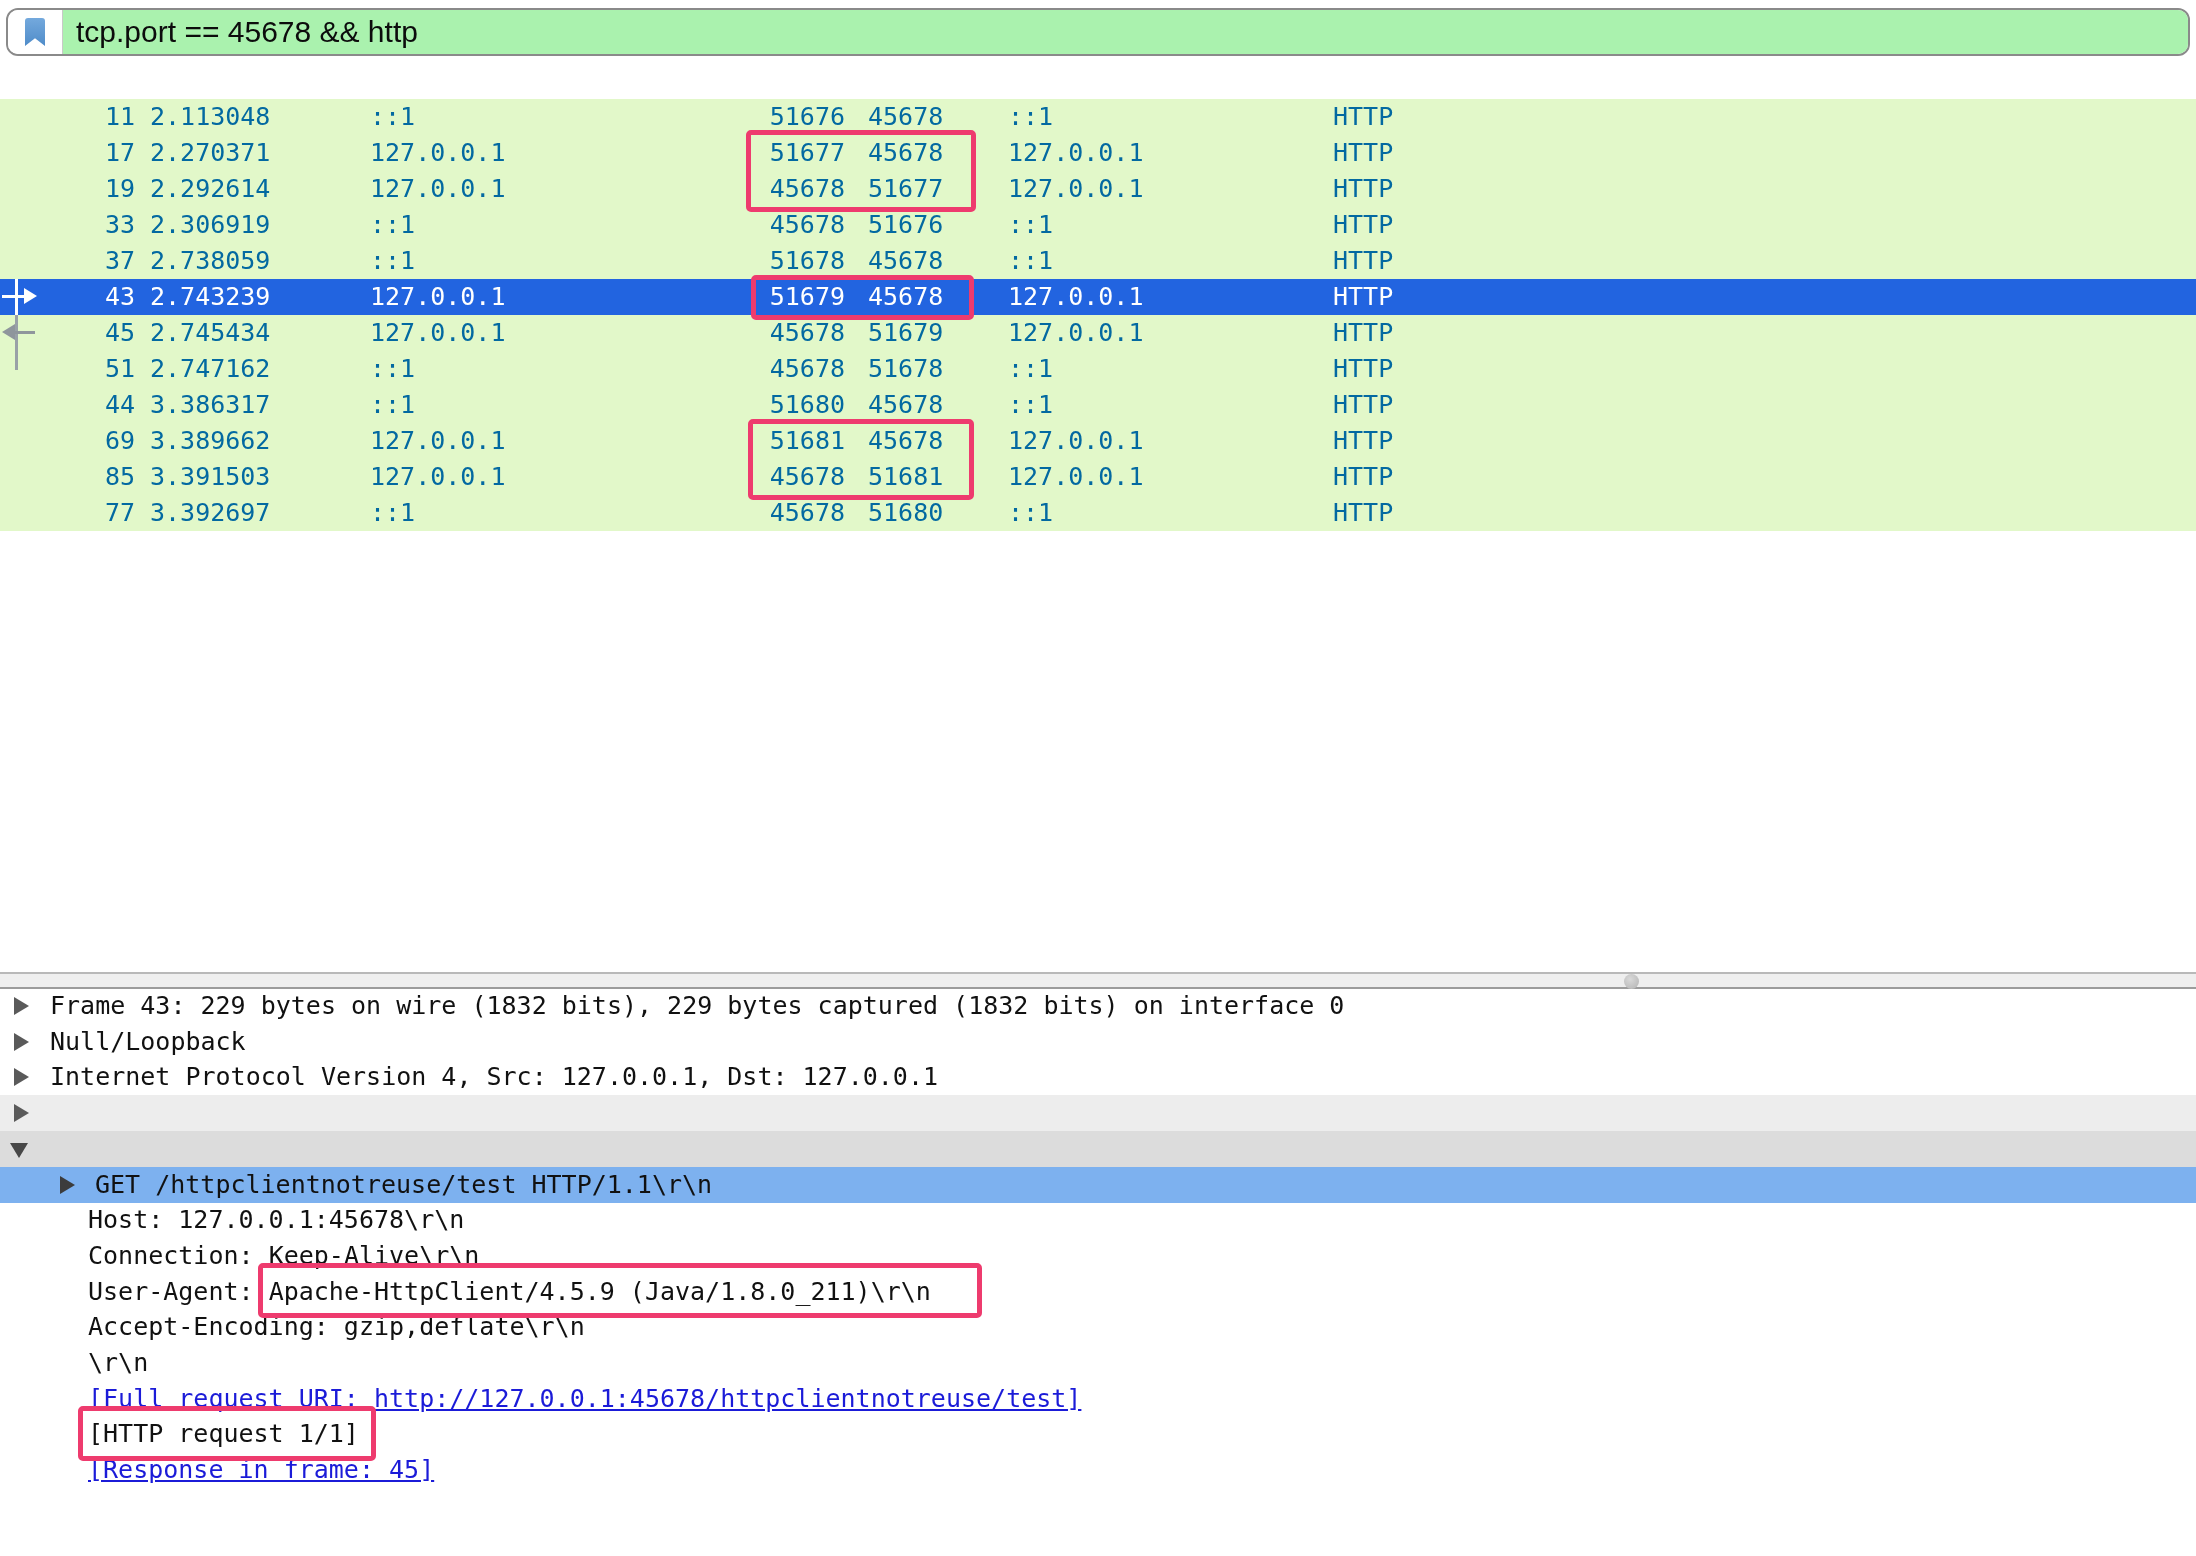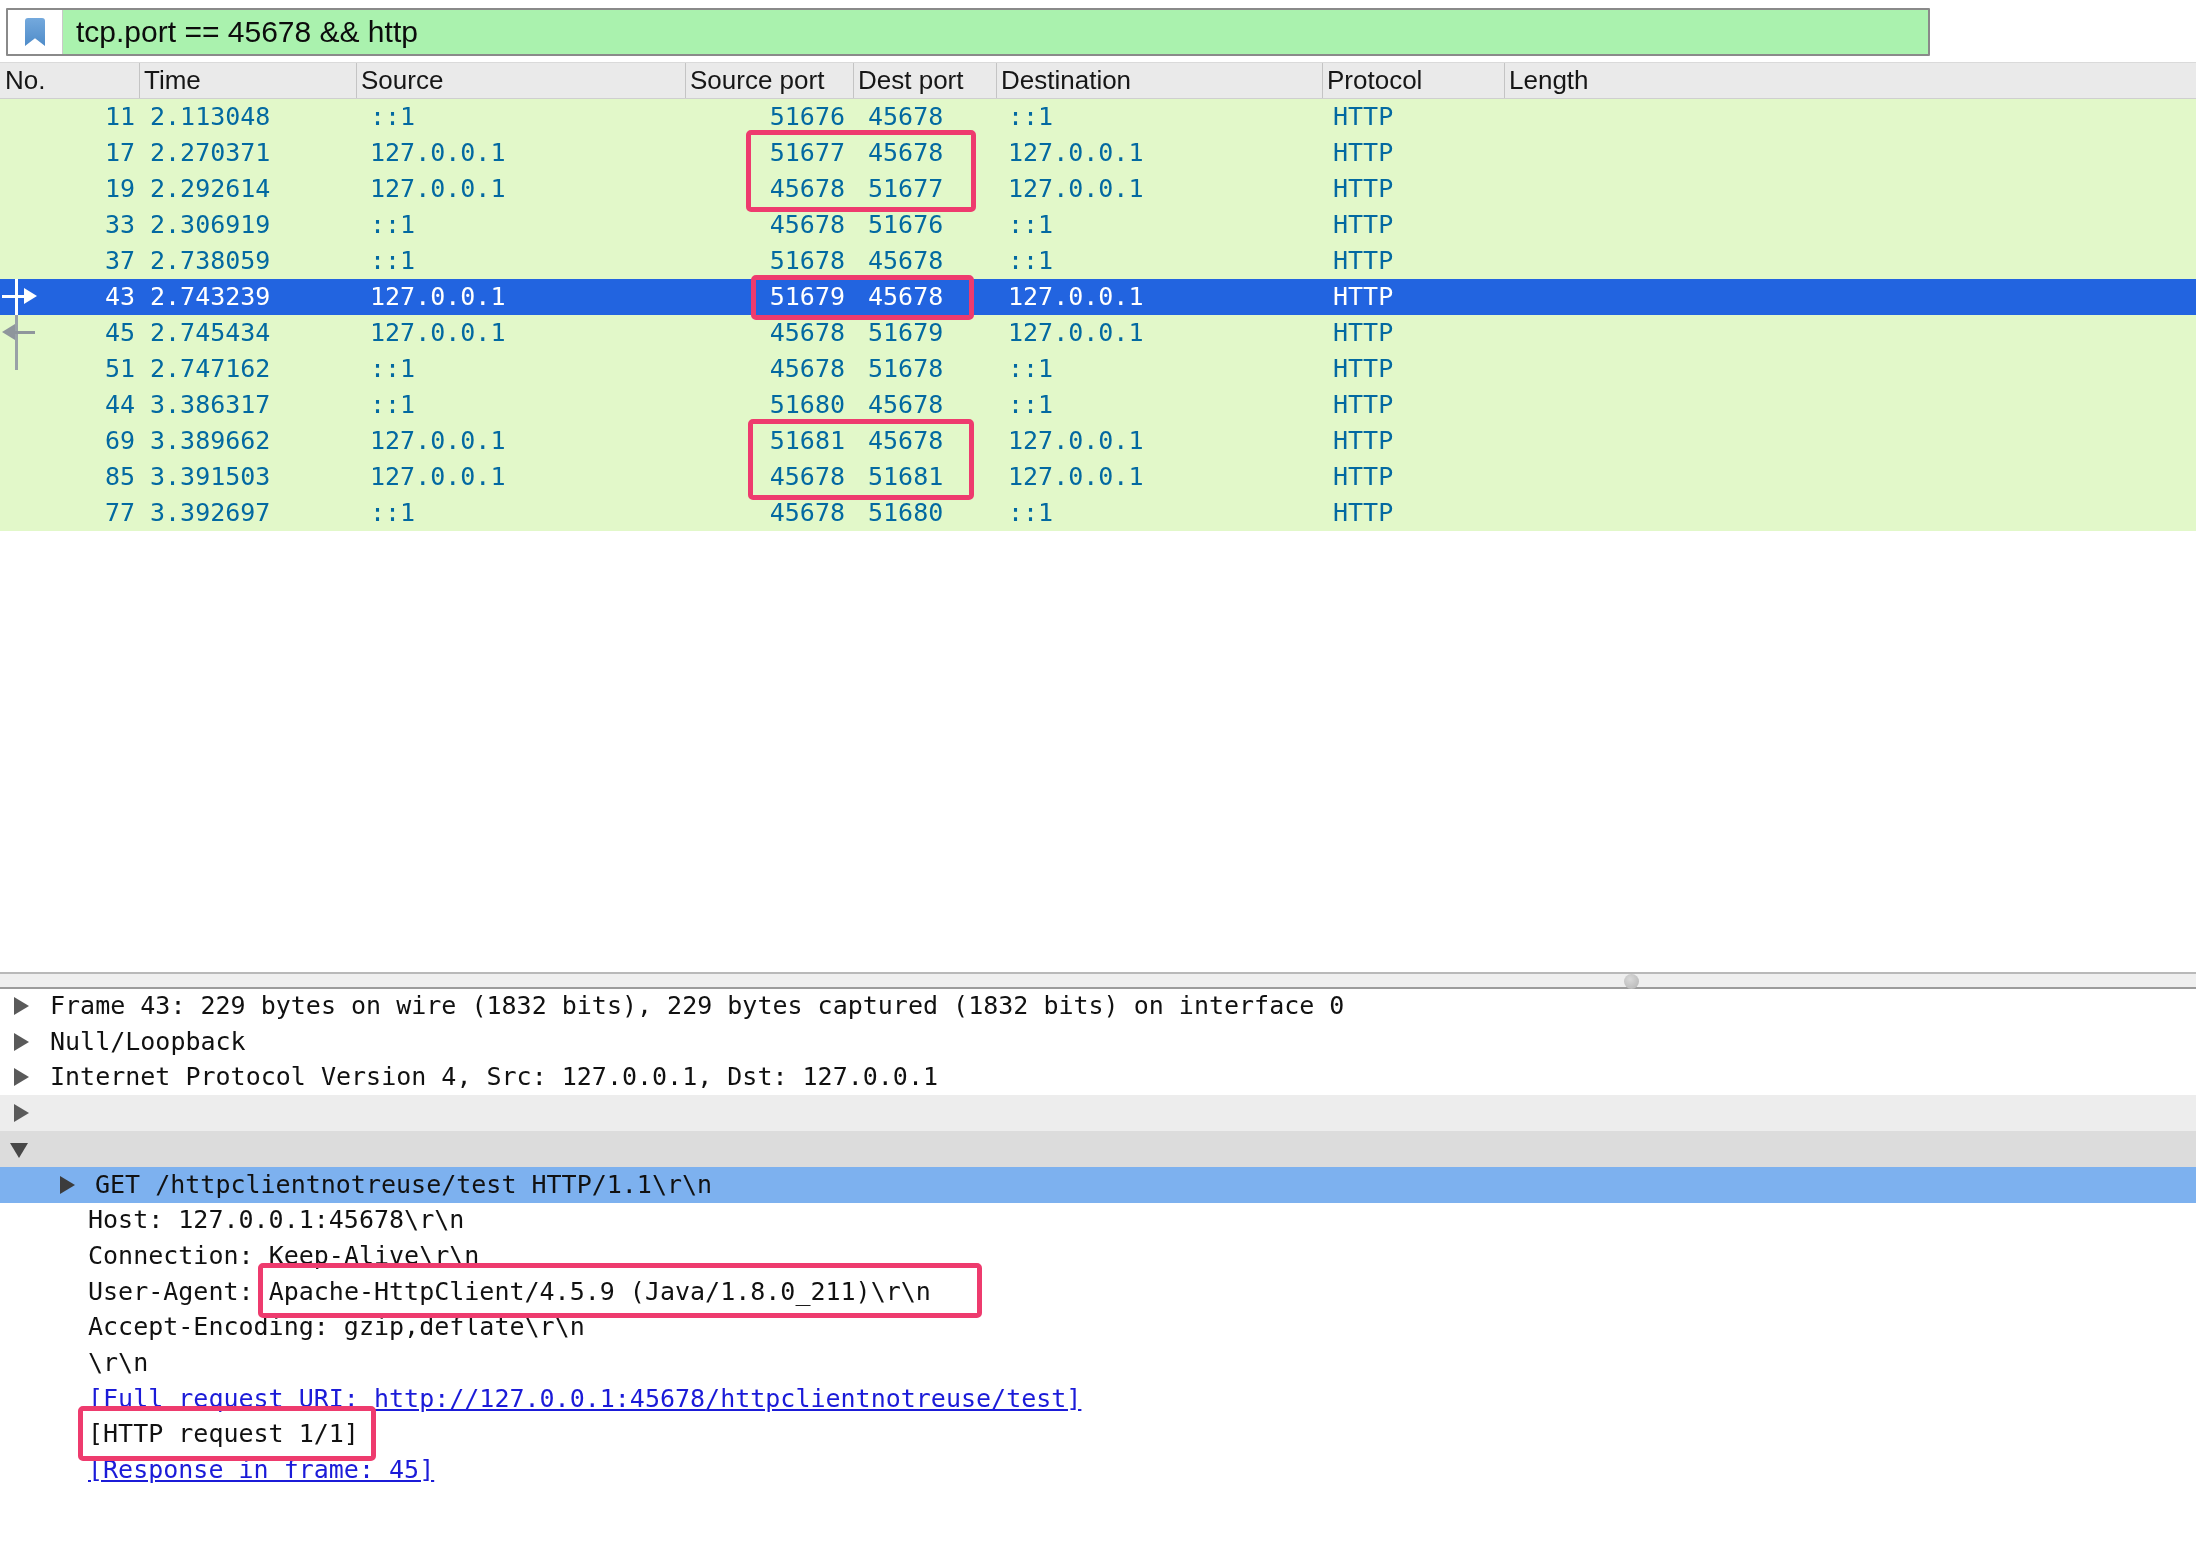--- a/index.html
+++ b/index.html
@@ -1,21 +1,21 @@
 <!DOCTYPE html>
 <html><head>
 <meta charset="utf-8">
 <style>
   html,body{margin:0;padding:0;background:#fff;}
   #screen{position:relative;width:2196px;height:1556px;background:#ffffff;overflow:hidden;
           font-family:"Liberation Sans",sans-serif;}
 
   
-  .filter-bar{position:absolute;left:6px;top:8px;width:1924px;height:48px;
-    border:2px solid #8a8a8a;border-radius:1px;background:#ffffff;
+  .filter-bar{position:absolute;left:6px;top:8px;width:2184px;height:48px;
+    border:2px solid #8a8a8a;border-radius:12px;background:#ffffff;
     box-sizing:border-box;display:flex;overflow:hidden;}
   .bookmark-btn{width:54px;height:100%;background:#ffffff;border-right:1px solid #c9c9c9;
     display:flex;align-items:center;justify-content:center;flex:0 0 auto;}
   .bookmark-glyph{width:20px;height:28px;background:linear-gradient(#74a9dd,#4f8cc9);
     clip-path:polygon(0 0,100% 0,100% 100%,50% 72%,0 100%);border-radius:3px 3px 0 0;}
   .filter-input{flex:1;background:#aaf2ae;border:none;outline:none;
     font-family:"Liberation Sans",sans-serif;font-size:30px;color:#0c0c0c;
     padding:0 0 0 13px;line-height:44px;}
 
   
@@ -89,30 +89,20 @@
 
 <div id="screen">
 
   <div class="filter-bar">
     <div class="bookmark-btn">
       <div class="bookmark-glyph"></div>
     </div>
     <input class="filter-input" value="tcp.port == 45678 &amp;&amp; http" style="">
   </div>
 
-  <div class="pl-header">
-    <div class="hc w-no" style="padding-left:5px;">No.</div>
-    <div class="hc w-time">Time</div>
-    <div class="hc w-src">Source</div>
-    <div class="hc w-sport">Source port</div>
-    <div class="hc w-dport">Dest port</div>
-    <div class="hc w-dst">Destination</div>
-    <div class="hc w-proto">Protocol</div>
-    <div class="hc w-len">Length</div>
-  </div>
 
   <div class="pl-rows">
     <div class="prow">
       <div class="pc no">11</div>
       <div class="pc time">2.113048</div>
       <div class="pc src">::1</div>
       <div class="pc sport">51676</div>
       <div class="pc dport">45678</div>
       <div class="pc dst">::1</div>
       <div class="pc proto">HTTP</div>

